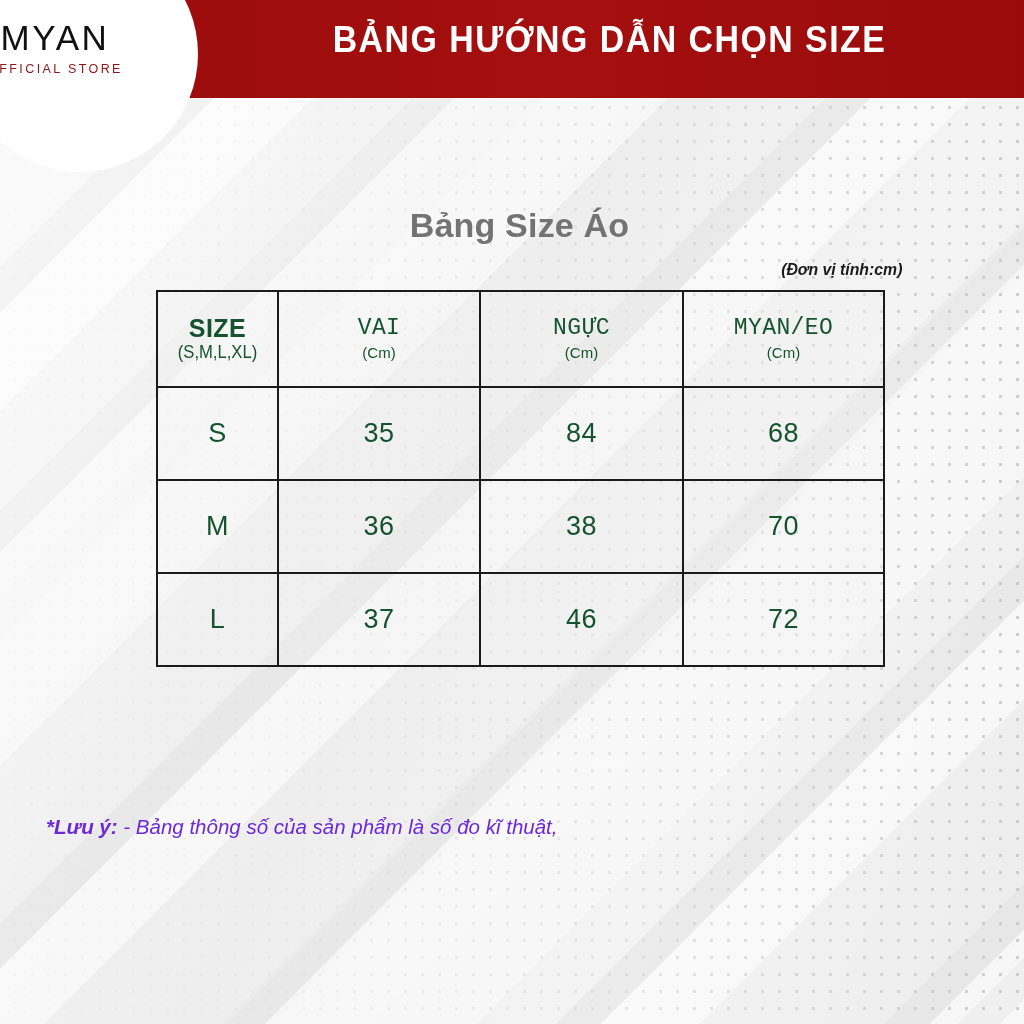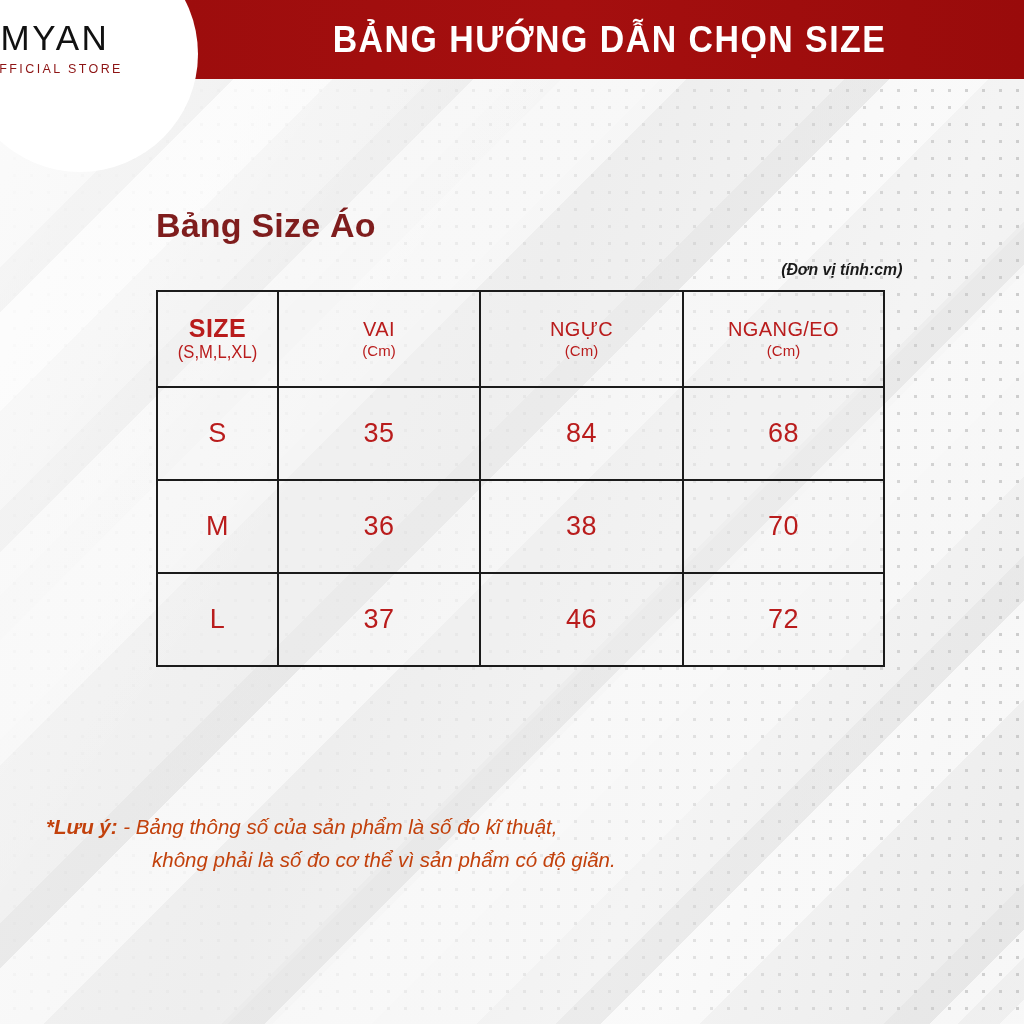--- a/index.html
+++ b/index.html
@@ -75,21 +75,21 @@
     inset: 0;
     background: linear-gradient(125deg, rgba(255,255,255,0.65) 0%, rgba(255,255,255,0.0) 38%);
     pointer-events: none;
   }
 
   
   .banner {
     position: absolute;
     left: 0; top: 0;
     width: 1024px;
-    height: 79px;
+    height: 98px;
     background: #9e0b0b;
     background: linear-gradient(90deg, #8d0808 0%, #9d0d0d 18%, #a50f0f 55%, #990b0b 100%);
     overflow: hidden;
   }
   .banner-title {
     position: absolute;
     left: 205px;
     right: 10px;
     top: 0;
     height: 79px;
@@ -140,21 +140,22 @@
     color: #8d1414;
     line-height: 1;
   }
 
   
   .chart-title {
     position: absolute;
     left: 156px;
     top: 206px;
     width: 727px;
-    color: #7f1d1d;
+    text-align: center;
+    color: #737373;
     font-family: "Liberation Sans", sans-serif;
     font-weight: bold;
     font-size: 34px;
     letter-spacing: 0.2px;
   }
   .unit-note {
     position: absolute;
     right: 122px;
     top: 260px;
     font-family: "Liberation Sans", sans-serif;
@@ -173,21 +174,21 @@
     left: 156px;
     top: 290px;
     width: 727px;
     border-collapse: collapse;
     table-layout: fixed;
   }
   .size-table td, .size-table th {
     border: 2.2px solid #1b1b1b;
     text-align: center;
     vertical-align: middle;
-    color: #b91c1c;
+    color: #14532d;
     background: rgba(243,243,243,0.30);
   }
   .size-table th { padding: 0; height: 94px; }
   .size-table td { padding: 0; height: 91px; }
 
   .col-size   { width: 121px; }
   .col-vai    { width: 202px; }
   .col-nguc   { width: 203px; }
   .col-ngang  { width: 201px; }
 
@@ -199,23 +200,23 @@
     line-height: 1.12;
   }
   .th-size-sub {
     font-family: "Liberation Sans", sans-serif;
     font-weight: normal;
     font-size: 17.5px;
     line-height: 1.25;
     transform: scaleX(0.95);
   }
   .th-line1 {
-    font-family: Liberation Sans, sans-serif;
+    font-family: Liberation Mono, monospace;
     font-weight: normal;
-    font-size: 20px;
+    font-size: 23px;
     line-height: 1.2;
     letter-spacing: 0.4px;
   }
   .th-line2 {
     font-family: "Liberation Sans", sans-serif;
     font-weight: normal;
     font-size: 15px;
     line-height: 1.35;
   }
   .cell-val {
@@ -227,21 +228,21 @@
 
   
   .notes {
     position: absolute;
     left: 46px;
     top: 810px;
     width: 900px;
     font-family: "Liberation Sans", sans-serif;
     font-style: italic;
     font-size: 20.5px;
-    color: #c2410c;
+    color: #6d28d9;
     line-height: 1.62;
   }
   .notes .lead {
     font-weight: bold;
     font-style: italic;
   }
   .note-line-2 { padding-left: 106px; }
   .note-line-3 { padding-left: 168px; }
   .brand-inline {
     font-weight: bold;
@@ -289,21 +290,21 @@
         </th>
         <th>
           <div class="th-line1">VAI</div>
           <div class="th-line2">(Cm)</div>
         </th>
         <th>
           <div class="th-line1">NGỰC</div>
           <div class="th-line2">(Cm)</div>
         </th>
         <th>
-          <div class="th-line1">NGANG/EO</div>
+          <div class="th-line1">MYAN/EO</div>
           <div class="th-line2">(Cm)</div>
         </th>
       </tr>
     </thead>
     <tbody>
       <tr>
         <td class="cell-val">S</td>
         <td class="cell-val">35</td>
         <td class="cell-val">84</td>
         <td class="cell-val">68</td>
@@ -321,18 +322,15 @@
         <td class="cell-val">72</td>
       </tr>
     </tbody>
   </table>
 
   <div class="notes">
     <div class="note-line-1">
       <span class="lead">*Lưu ý:</span>
       <span>- Bảng thông số của sản phẩm là số đo kĩ thuật,</span>
     </div>
-    <div class="note-line-2">
-      <span>không phải là số đo cơ thể vì sản phẩm có độ giãn.</span>
-    </div>
   </div>
 
 </div>
 
 </body></html>

